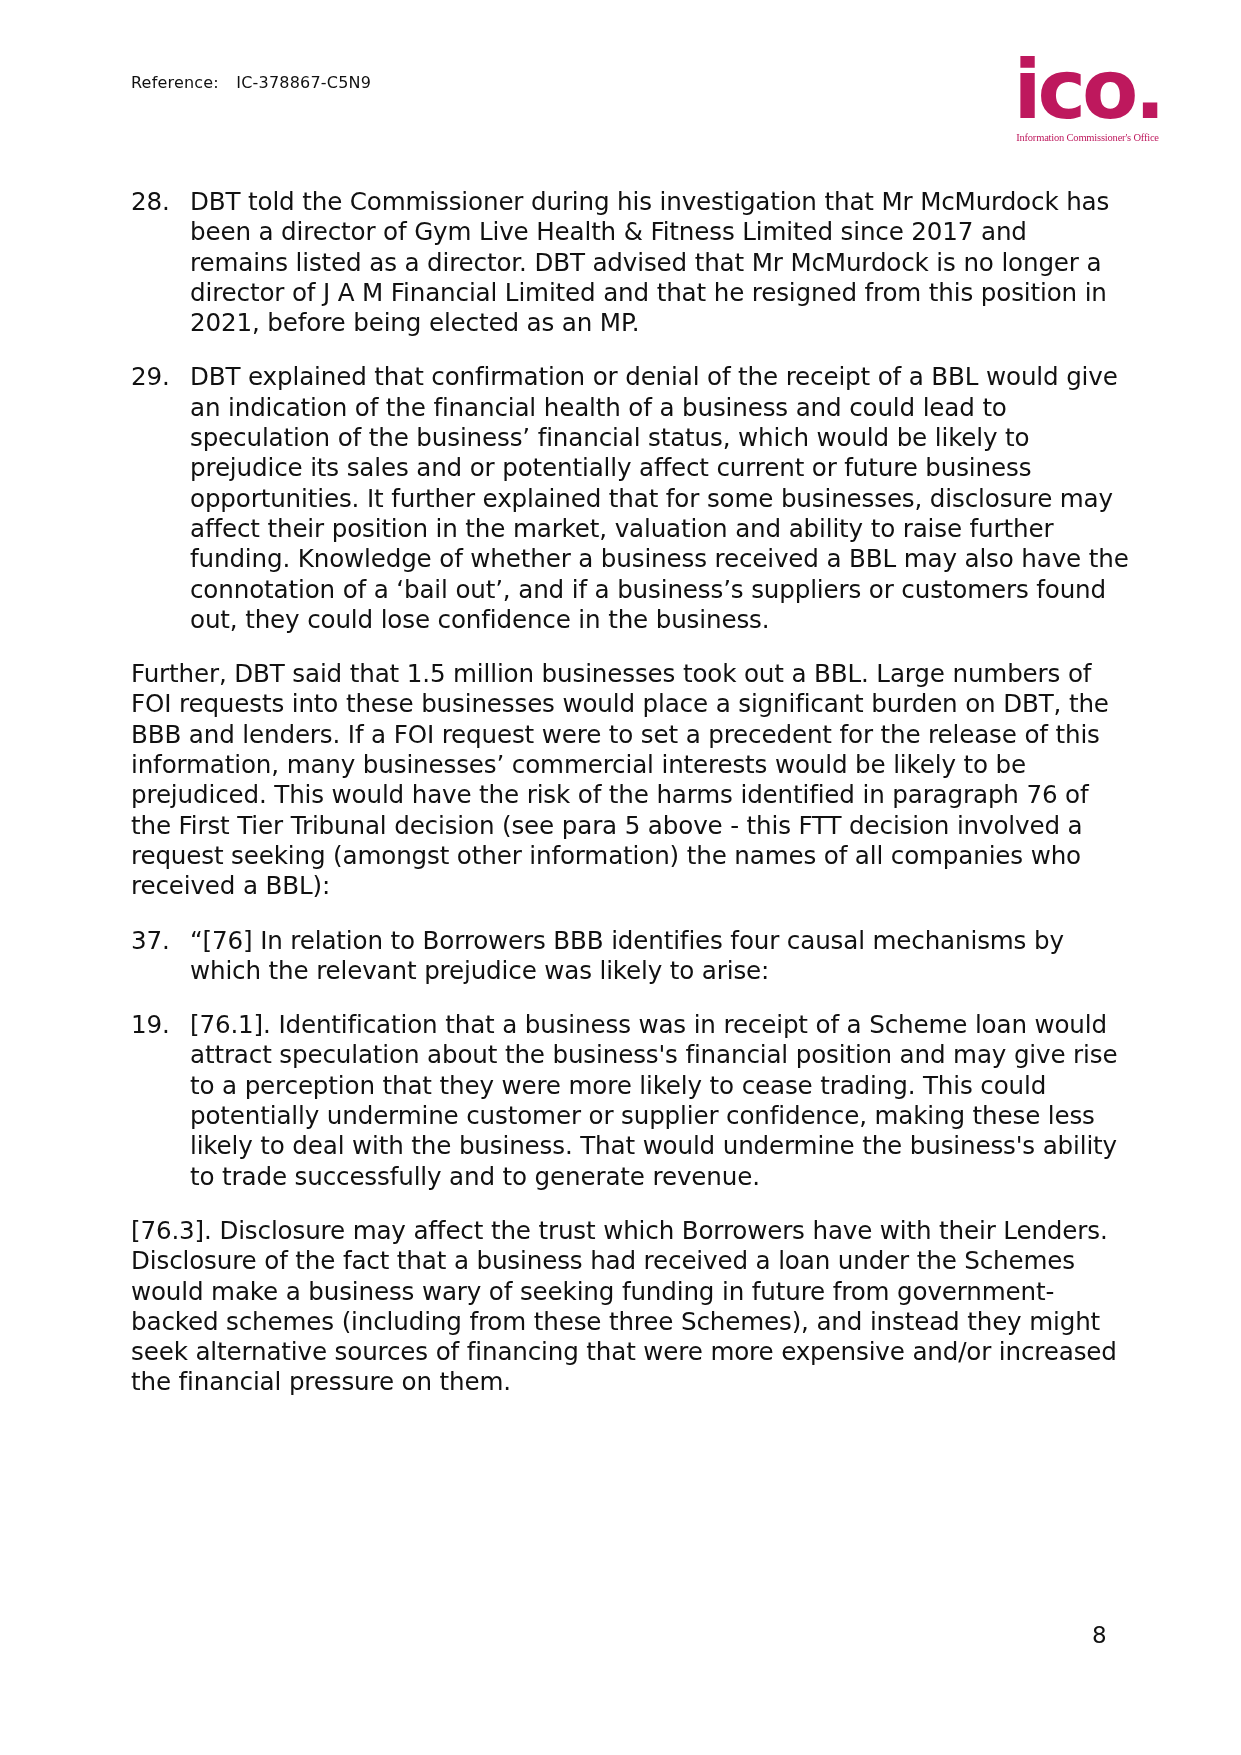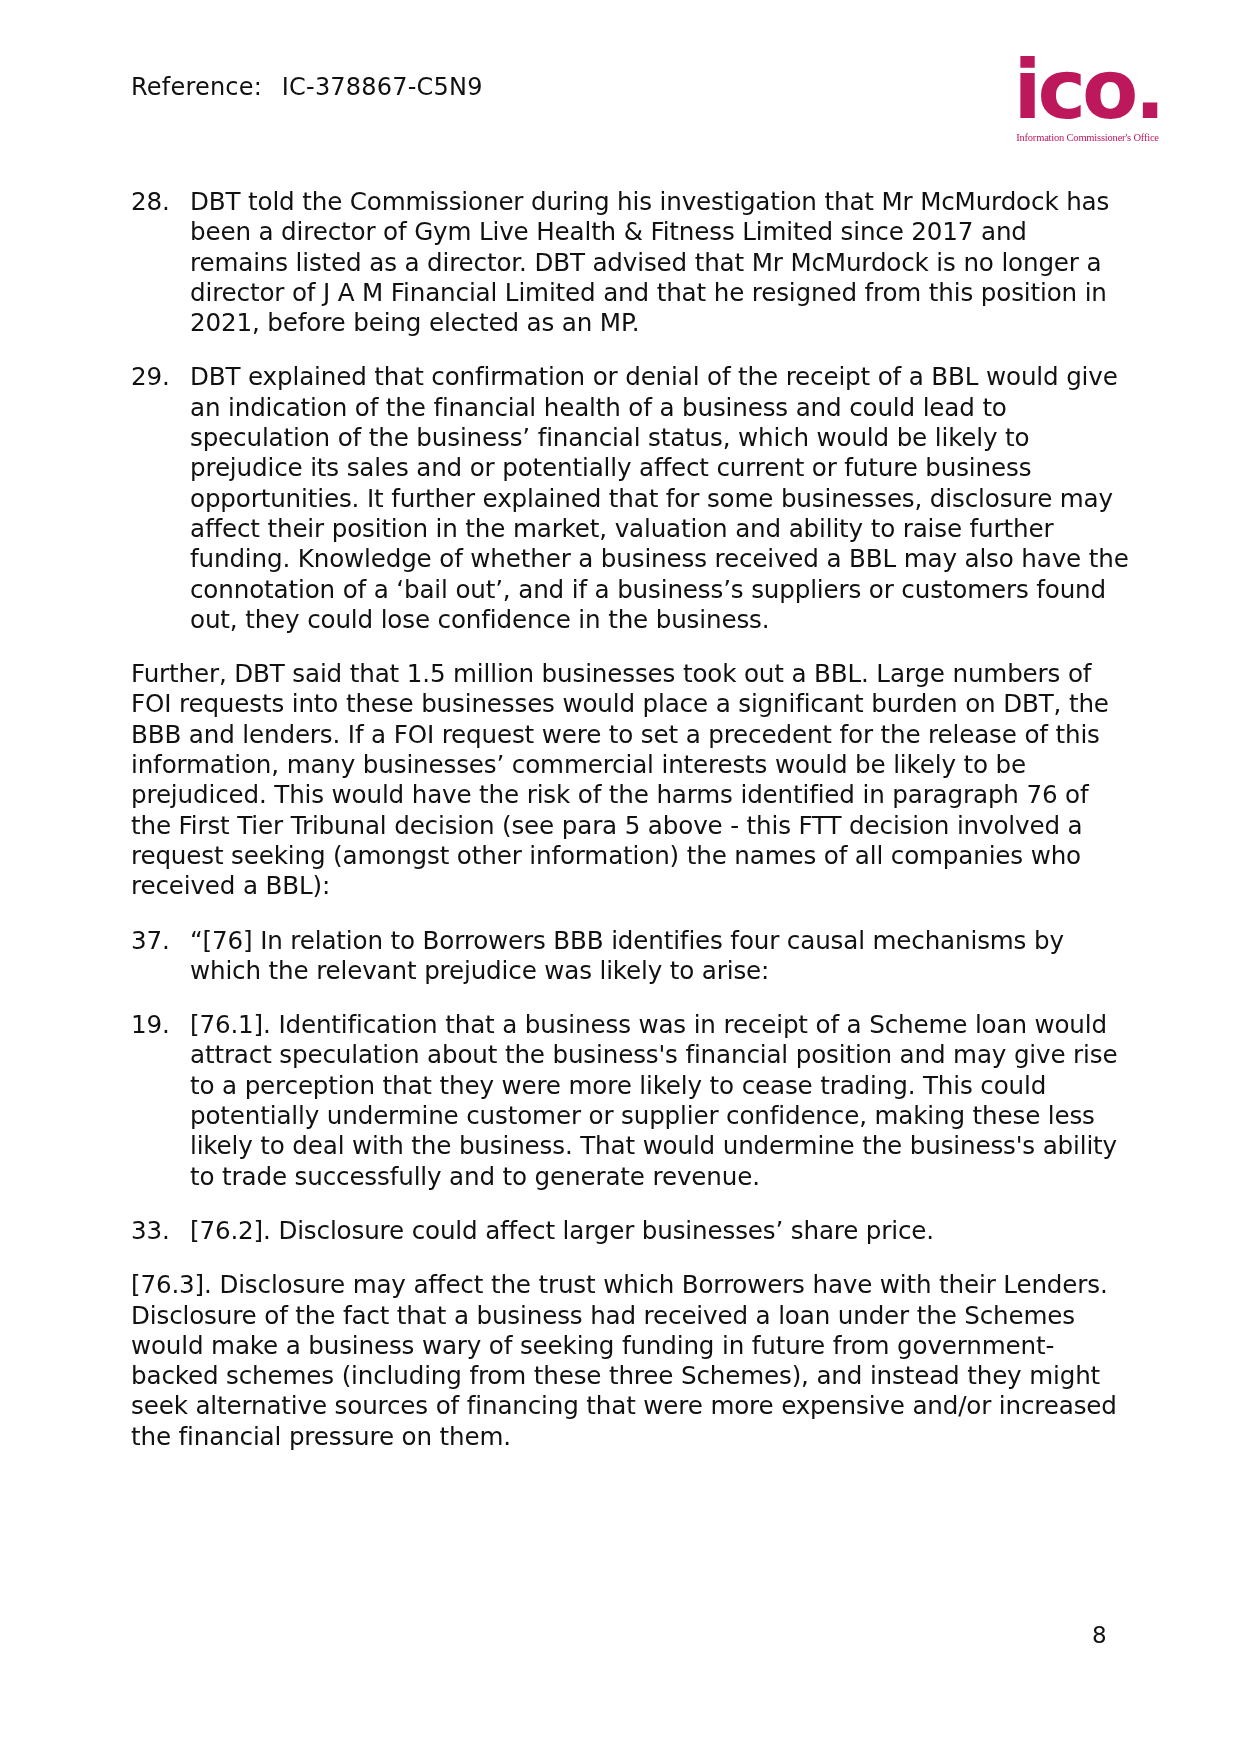--- a/index.html
+++ b/index.html
@@ -2,21 +2,21 @@
 <html><head>
 <meta charset="utf-8">
 <style>
   html, body { margin: 0; padding: 0; background: #ffffff; }
   body {
     width: 1241px; height: 1755px; position: relative; overflow: hidden;
     font-family: "DejaVu Sans", sans-serif; color: #111111;
   }
   .reference {
     position: absolute; left: 131px; top: 73px;
-    font-size: 24px; letter-spacing: 0.2px;
+    font-size: 16px; letter-spacing: 0.2px;
   }
   .reference .ref-label { margin-right: 12px; }
   .logo {
     position: absolute; left: 1000px; top: 46px; width: 175px; height: 115px;
     color: #be185d; text-align: center;
   }
   .logo .logo-mark {
     font-family: "DejaVu Sans", sans-serif; font-weight: bold;
     font-size: 82px; line-height: 88px; letter-spacing: -4px;
     display: block;
@@ -65,21 +65,17 @@
   </div>
   <div class="para">
     <span class="num">37.</span>
     <span class="text">“[76] In relation to Borrowers BBB identifies four causal mechanisms by which the relevant prejudice was likely to arise:</span>
   </div>
   <div class="para">
     <span class="num">19.</span>
     <span class="text">[76.1]. Identification that a business was in receipt of a Scheme loan would attract speculation about the business's financial position and may give rise to a perception that they were more likely to cease trading. This could potentially undermine customer or supplier confidence, making these less likely to deal with the business. That would undermine the business's ability to trade successfully and to generate revenue.</span>
   </div>
   <div class="para">
-    <span class="num">33.</span>
-    <span class="text">[76.2]. Disclosure could affect larger businesses’ share price.</span>
-  </div>
-  <div class="para">
     <span class="text">[76.3]. Disclosure may affect the trust which Borrowers have with their Lenders. Disclosure of the fact that a business had received a loan under the Schemes would make a business wary of seeking funding in future from government-backed schemes (including from these three Schemes), and instead they might seek alternative sources of financing that were more expensive and/or increased the financial pressure on them.</span>
   </div>
 </div>
 
 <div class="page-number">8</div>
 
 </body></html>

